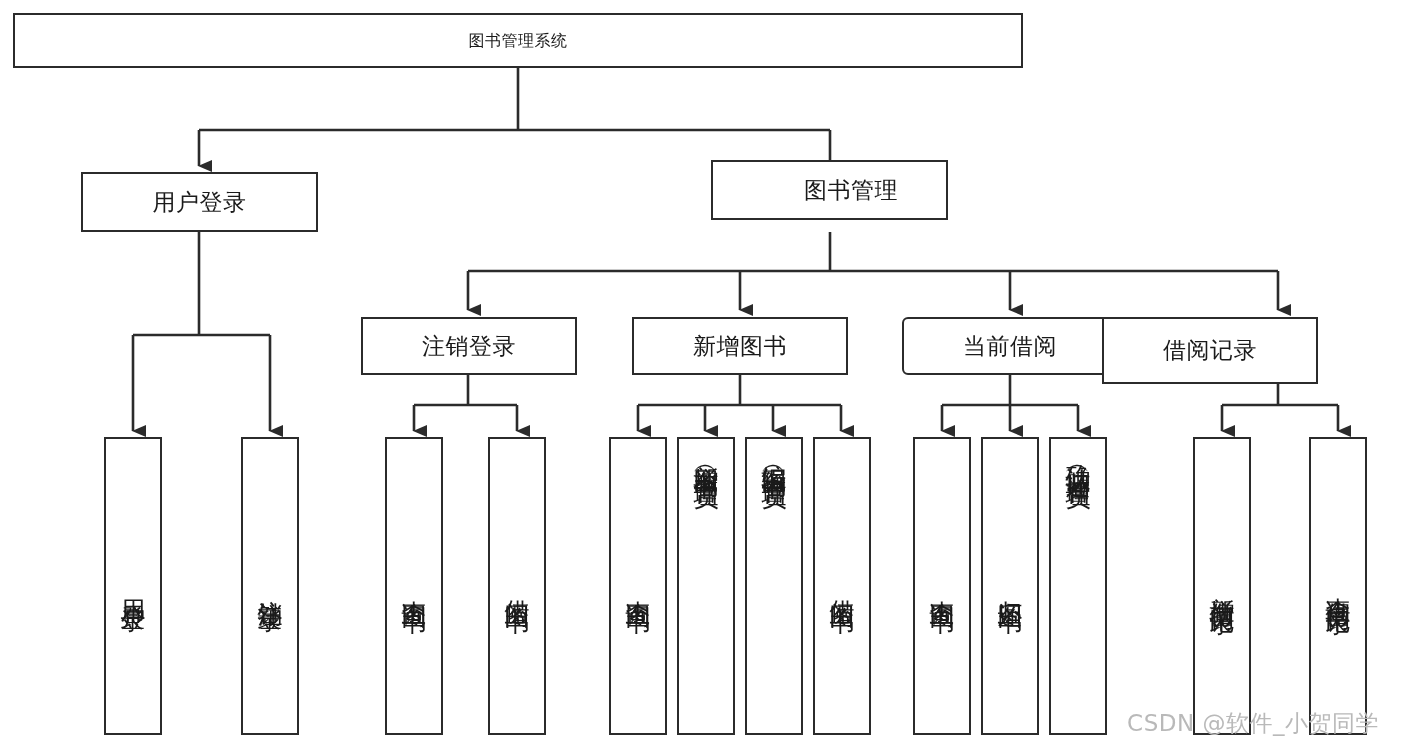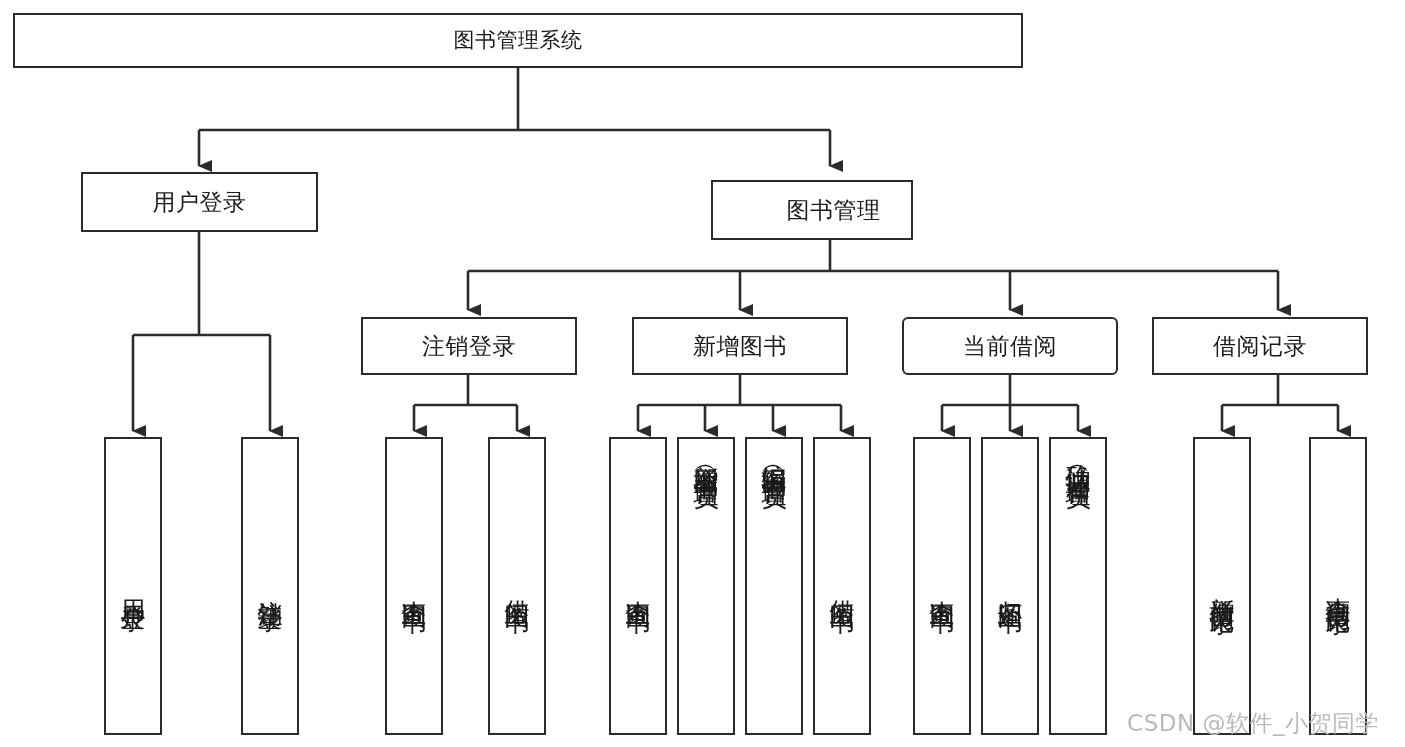--- a/index.html
+++ b/index.html
@@ -40,21 +40,21 @@
     line-height: 1.0;
     white-space: nowrap;
     text-align: center;
   }
   
   .node.horizontal .node-label {
     font-size: 23px;
     letter-spacing: 0.5px;
   }
   .node.root .node-label {
-    font-size: 21px;
+    font-size: 16px;
   }
   
   .node.vertical {
     align-items: flex-start;
     justify-content: center;
     padding-top: 6px;
   }
   .node.vertical .node-label {
     writing-mode: vertical-rl;
     text-orientation: upright;
@@ -135,37 +135,37 @@
   </svg>
 
   <div class="node horizontal root" style="left:13px; top:13px; width:1010px; height:55px;">
     <span class="node-label">图书管理系统</span>
   </div>
 
   <div class="node horizontal" style="left:81px; top:172px; width:237px; height:60px;">
     <span class="node-label">用户登录</span>
   </div>
 
-  <div class="node horizontal" style="left:711px; top:180px; width:202px; height:60px;padding-left:43px;">
+  <div class="node horizontal" style="left:711px; top:160px; width:237px; height:60px;padding-left:43px;">
     <span class="node-label">图书管理</span>
   </div>
 
   <div class="node horizontal" style="left:361px; top:317px; width:216px; height:58px;">
     <span class="node-label">注销登录</span>
   </div>
 
   <div class="node horizontal" style="left:632px; top:317px; width:216px; height:58px;">
     <span class="node-label">新增图书</span>
   </div>
 
   <div class="node horizontal" style="left:902px; top:317px; width:216px; height:58px;border-radius:6px;">
     <span class="node-label">当前借阅</span>
   </div>
 
-  <div class="node horizontal" style="left:1152px; top:317px; width:216px; height:58px;">
+  <div class="node horizontal" style="left:1102px; top:317px; width:216px; height:67px;">
     <span class="node-label">借阅记录</span>
   </div>
 
   <div class="node vertical center-text" style="left:104px; top:437px; width:58px; height:298px;">
     <span class="node-label">用户登录</span>
   </div>
 
   <div class="node vertical center-text" style="left:241px; top:437px; width:58px; height:298px;">
     <span class="node-label">注销登录</span>
   </div>

